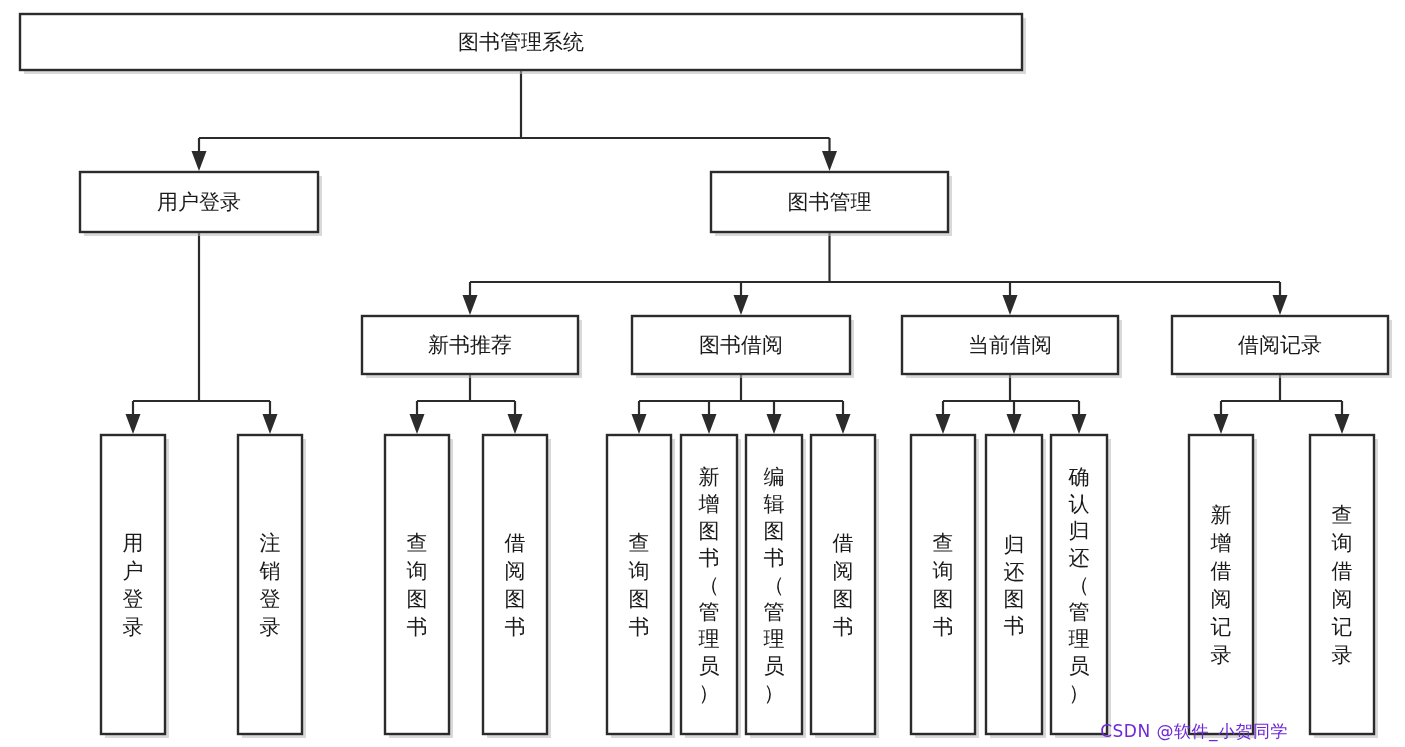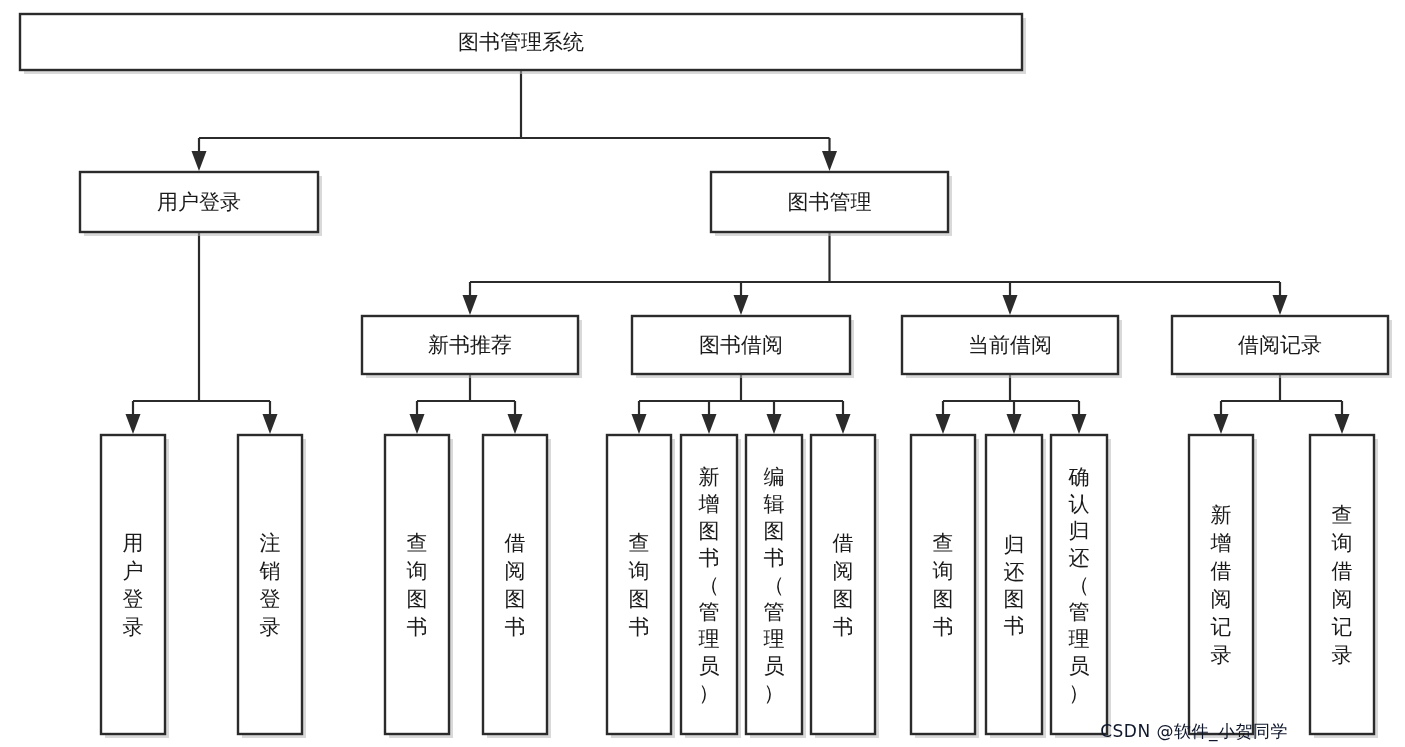--- a/index.html
+++ b/index.html
@@ -57,21 +57,21 @@
     fill: #1a1a1a;
     font-size: 21px;
     text-anchor: middle;
   }
   .watermark {
     position: absolute;
     right: 8px;
     bottom: 4px;
     font-family: "DejaVu Sans", "Liberation Sans", sans-serif;
     font-size: 17px;
-    color: #0f172a;
+    color: #6d28d9;
     letter-spacing: 0.5px;
     white-space: nowrap;
     user-select: none;
   }
 </style>
 </head>
 <body>
 
 <div id="diagram-root">
   <svg class="diagram-canvas" viewBox="0 0 1405 747">

